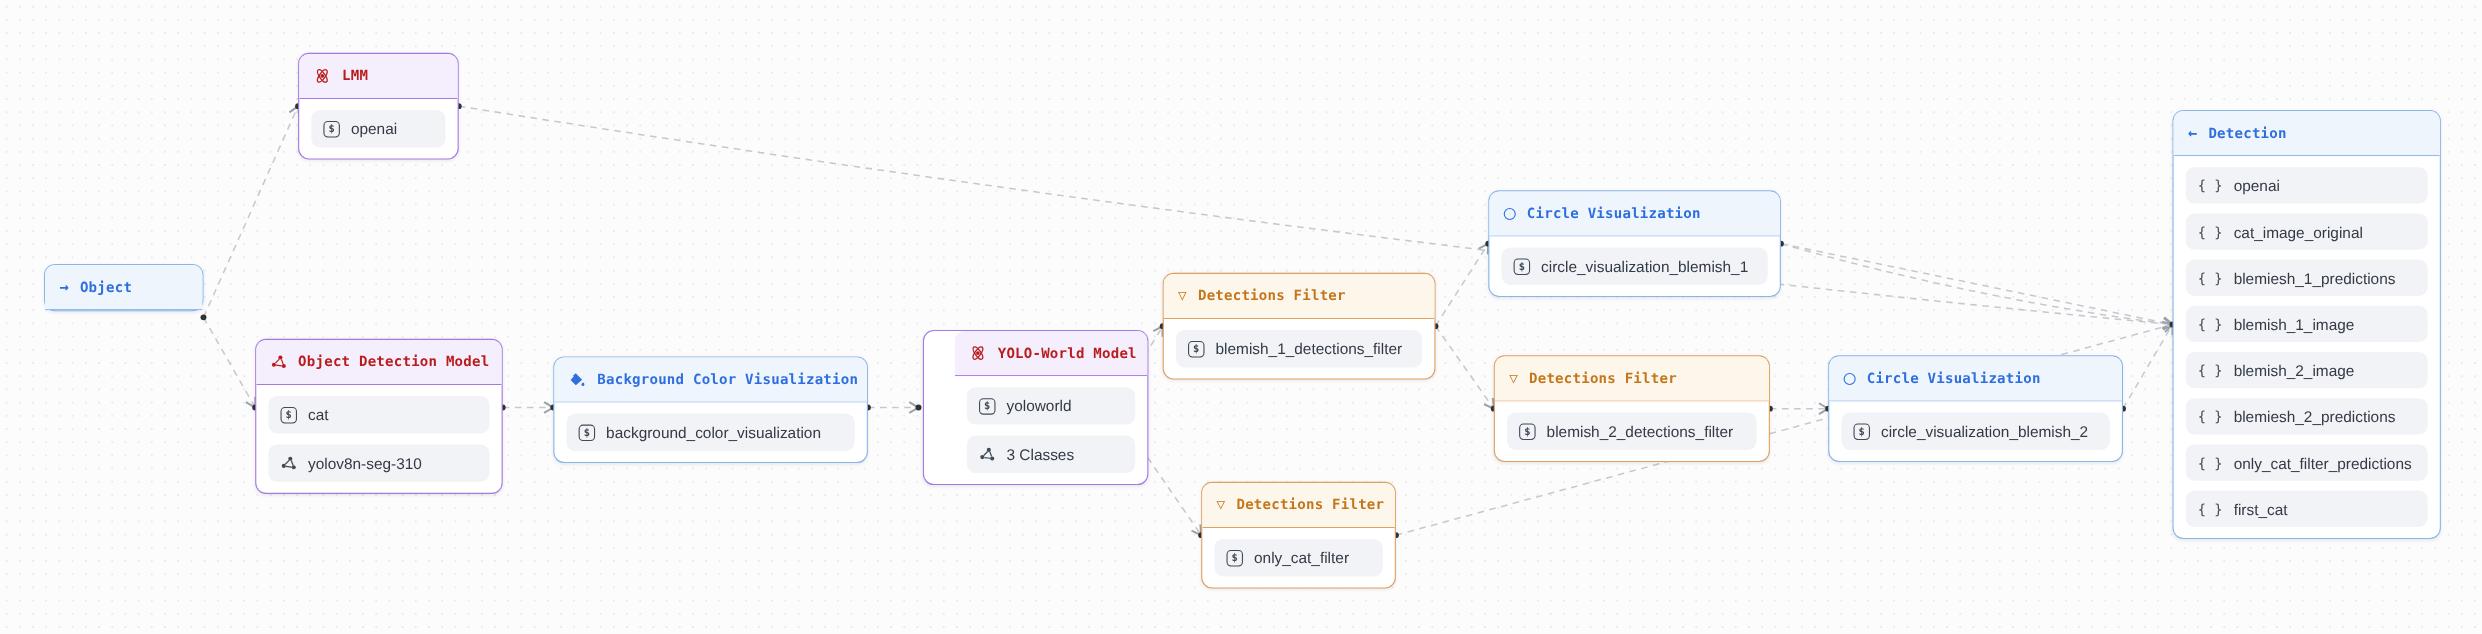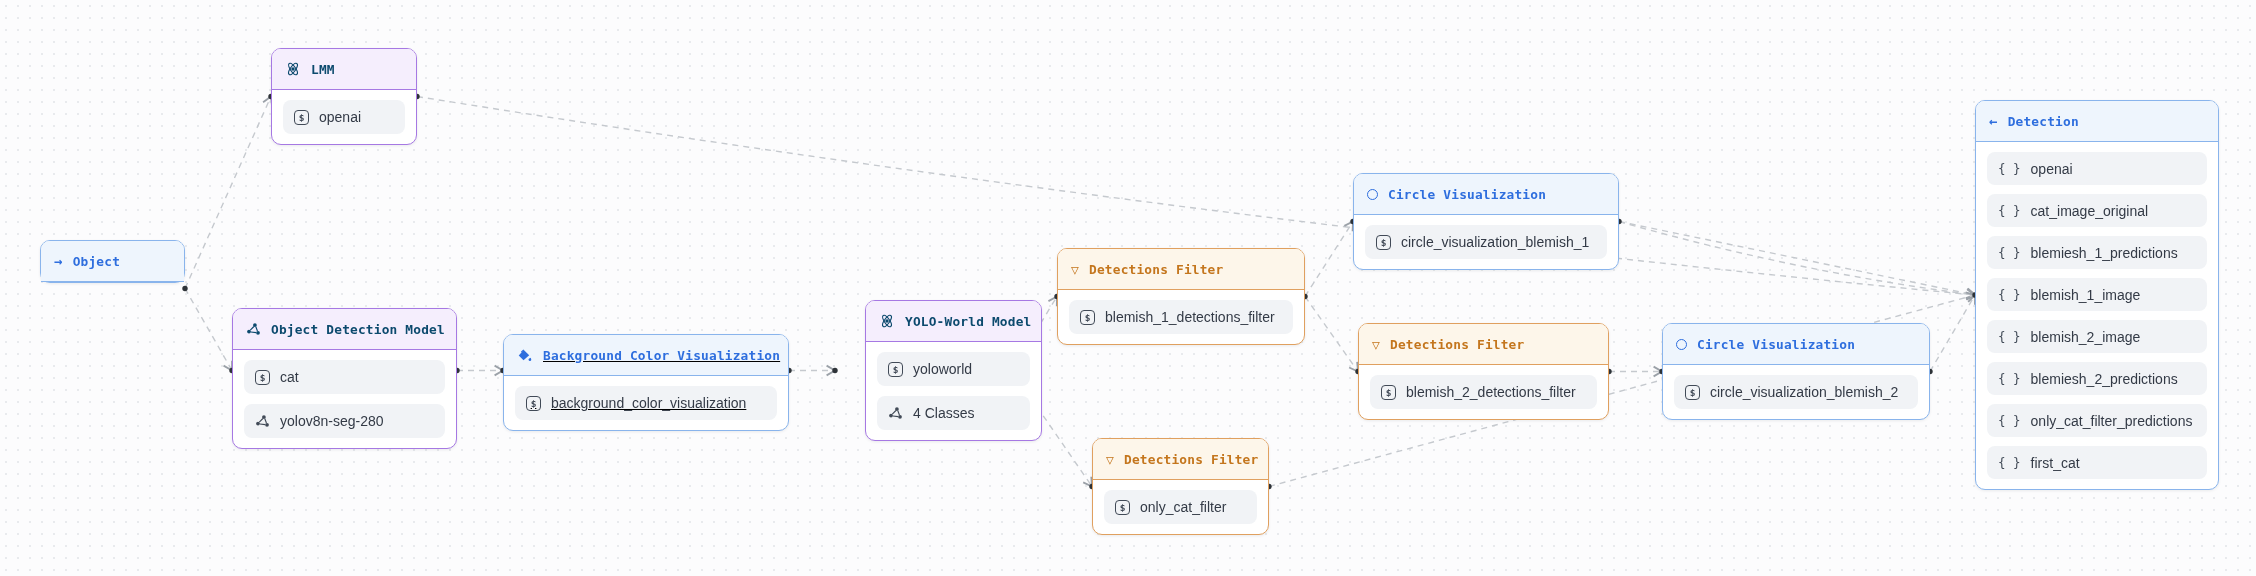--- a/index.html
+++ b/index.html
@@ -19,21 +19,21 @@
   .node-header{height:40px;display:flex;align-items:center;gap:10px;padding:0 13px;
     border-bottom:1.5px solid;border-radius:8.5px 8.5px 0 0;
     font-family:"DejaVu Sans Mono","Liberation Mono",monospace;
     font-size:12.8px;font-weight:600;letter-spacing:.2px;white-space:nowrap;}
   .node-body{display:flex;flex-direction:column;gap:10px;padding:10px 11px;}
   .pill{background:#f1f3f6;border-radius:8px;height:34px;display:flex;align-items:center;
     gap:10px;padding:0 11px;font-size:14px;color:#333a46;white-space:nowrap;}
   .pill .ic{color:#414a57;display:inline-flex;align-items:center;flex:none;}
 
   .purple{border-color:#a678e3;}
-  .purple .node-header{background:#f5eefd;border-color:#a678e3;color:#0c4a6e;}
+  .purple .node-header{background:#f5eefd;border-color:#a678e3;color:#b91c1c;}
   .blue{border-color:#89b4ec;}
   .blue .node-header{background:#eef5fd;border-color:#89b4ec;color:#2e6ede;}
   .orange{border-color:#e0a05f;}
   .orange .node-header{background:#fdf6ea;border-color:#e0a05f;color:#c4761d;}
 
   .hicon{display:inline-flex;align-items:center;justify-content:center;flex:none;}
   .arrow-glyph{font-size:14px;font-weight:700;font-family:"DejaVu Sans Mono",monospace;}
   .funnel-glyph{font-size:13px;line-height:1;}
   .circle-glyph{width:11px;height:11px;border:1.7px solid currentColor;border-radius:50%;box-sizing:border-box;}
   .sq-dollar{width:15px;height:15px;border:1.3px solid #414a57;border-radius:4px;box-sizing:border-box;
@@ -137,45 +137,45 @@
       </div>
       <div class="pill">
         <span class="ic">
           <svg viewBox="0 0 16 16" width="15" height="15">
               <circle cx="3.2" cy="10.2" r="2" fill="currentColor"></circle>
               <circle cx="9.5" cy="3.2" r="2" fill="currentColor"></circle>
               <circle cx="12.8" cy="11.5" r="2" fill="currentColor"></circle>
               <path d="M4.6 8.6 L8.4 4.8 M10.5 5 L12.2 9.6 M5.2 10.6 L10.8 11.3" stroke="currentColor" stroke-width="1.2" fill="none"></path>
             </svg>
         </span>
-        <span>yolov8n-seg-280</span>
-      </div>
-    </div>
-  </div>
-
-  <div class="node blue" style="left:503px;top:334px;width:284px;text-decoration:underline;">
+        <span>yolov8n-seg-310</span>
+      </div>
+    </div>
+  </div>
+
+  <div class="node blue" style="left:503px;top:324px;width:284px;">
     <div class="node-header">
       <span class="hicon">
         <svg viewBox="0 0 17 16" width="16" height="15">
             <path d="M7.2 2 L13 7.6 L6.9 13 L1.8 8 Z" fill="currentColor"></path>
             <path d="M7.2 2 L4.6 4.4" stroke="currentColor" stroke-width="1.4" fill="none"></path>
             <path d="M14.4 10.4 c1 1.4 1 2.5 0.2 3.1 c-0.9 0.6 -1.9 0.3 -2.3 -0.7 c-0.3 -0.9 0.7 -1.9 2.1 -2.4 Z" fill="currentColor"></path>
           </svg>
       </span>
       <span class="htitle">Background Color Visualization</span>
     </div>
     <div class="node-body">
       <div class="pill">
         <span class="ic sq-dollar">$</span>
         <span>background_color_visualization</span>
       </div>
     </div>
   </div>
 
-  <div class="node purple" style="left:865px;top:300px;width:175px;">
+  <div class="node purple" style="left:839px;top:300px;width:175px;padding-left:28px;">
     <div class="node-header">
       <span class="hicon">
         <svg viewBox="0 0 16 16" width="16" height="16">
             <ellipse cx="8" cy="8" rx="6.6" ry="2.6" transform="rotate(55 8 8)" fill="none" stroke="currentColor" stroke-width="1.2"></ellipse>
             <ellipse cx="8" cy="8" rx="6.6" ry="2.6" transform="rotate(-55 8 8)" fill="none" stroke="currentColor" stroke-width="1.2"></ellipse>
             <circle cx="8" cy="8" r="1.7" fill="currentColor"></circle>
           </svg>
       </span>
       <span class="htitle">YOLO-World Model</span>
     </div>
@@ -186,21 +186,21 @@
       </div>
       <div class="pill">
         <span class="ic">
           <svg viewBox="0 0 16 16" width="15" height="15">
               <circle cx="3.2" cy="10.2" r="2" fill="currentColor"></circle>
               <circle cx="9.5" cy="3.2" r="2" fill="currentColor"></circle>
               <circle cx="12.8" cy="11.5" r="2" fill="currentColor"></circle>
               <path d="M4.6 8.6 L8.4 4.8 M10.5 5 L12.2 9.6 M5.2 10.6 L10.8 11.3" stroke="currentColor" stroke-width="1.2" fill="none"></path>
             </svg>
         </span>
-        <span>4 Classes</span>
+        <span>3 Classes</span>
       </div>
     </div>
   </div>
 
   <div class="node orange" style="left:1057px;top:248px;width:246px;">
     <div class="node-header">
       <span class="hicon funnel-glyph">▽</span>
       <span class="htitle">Detections Filter</span>
     </div>
     <div class="node-body">

